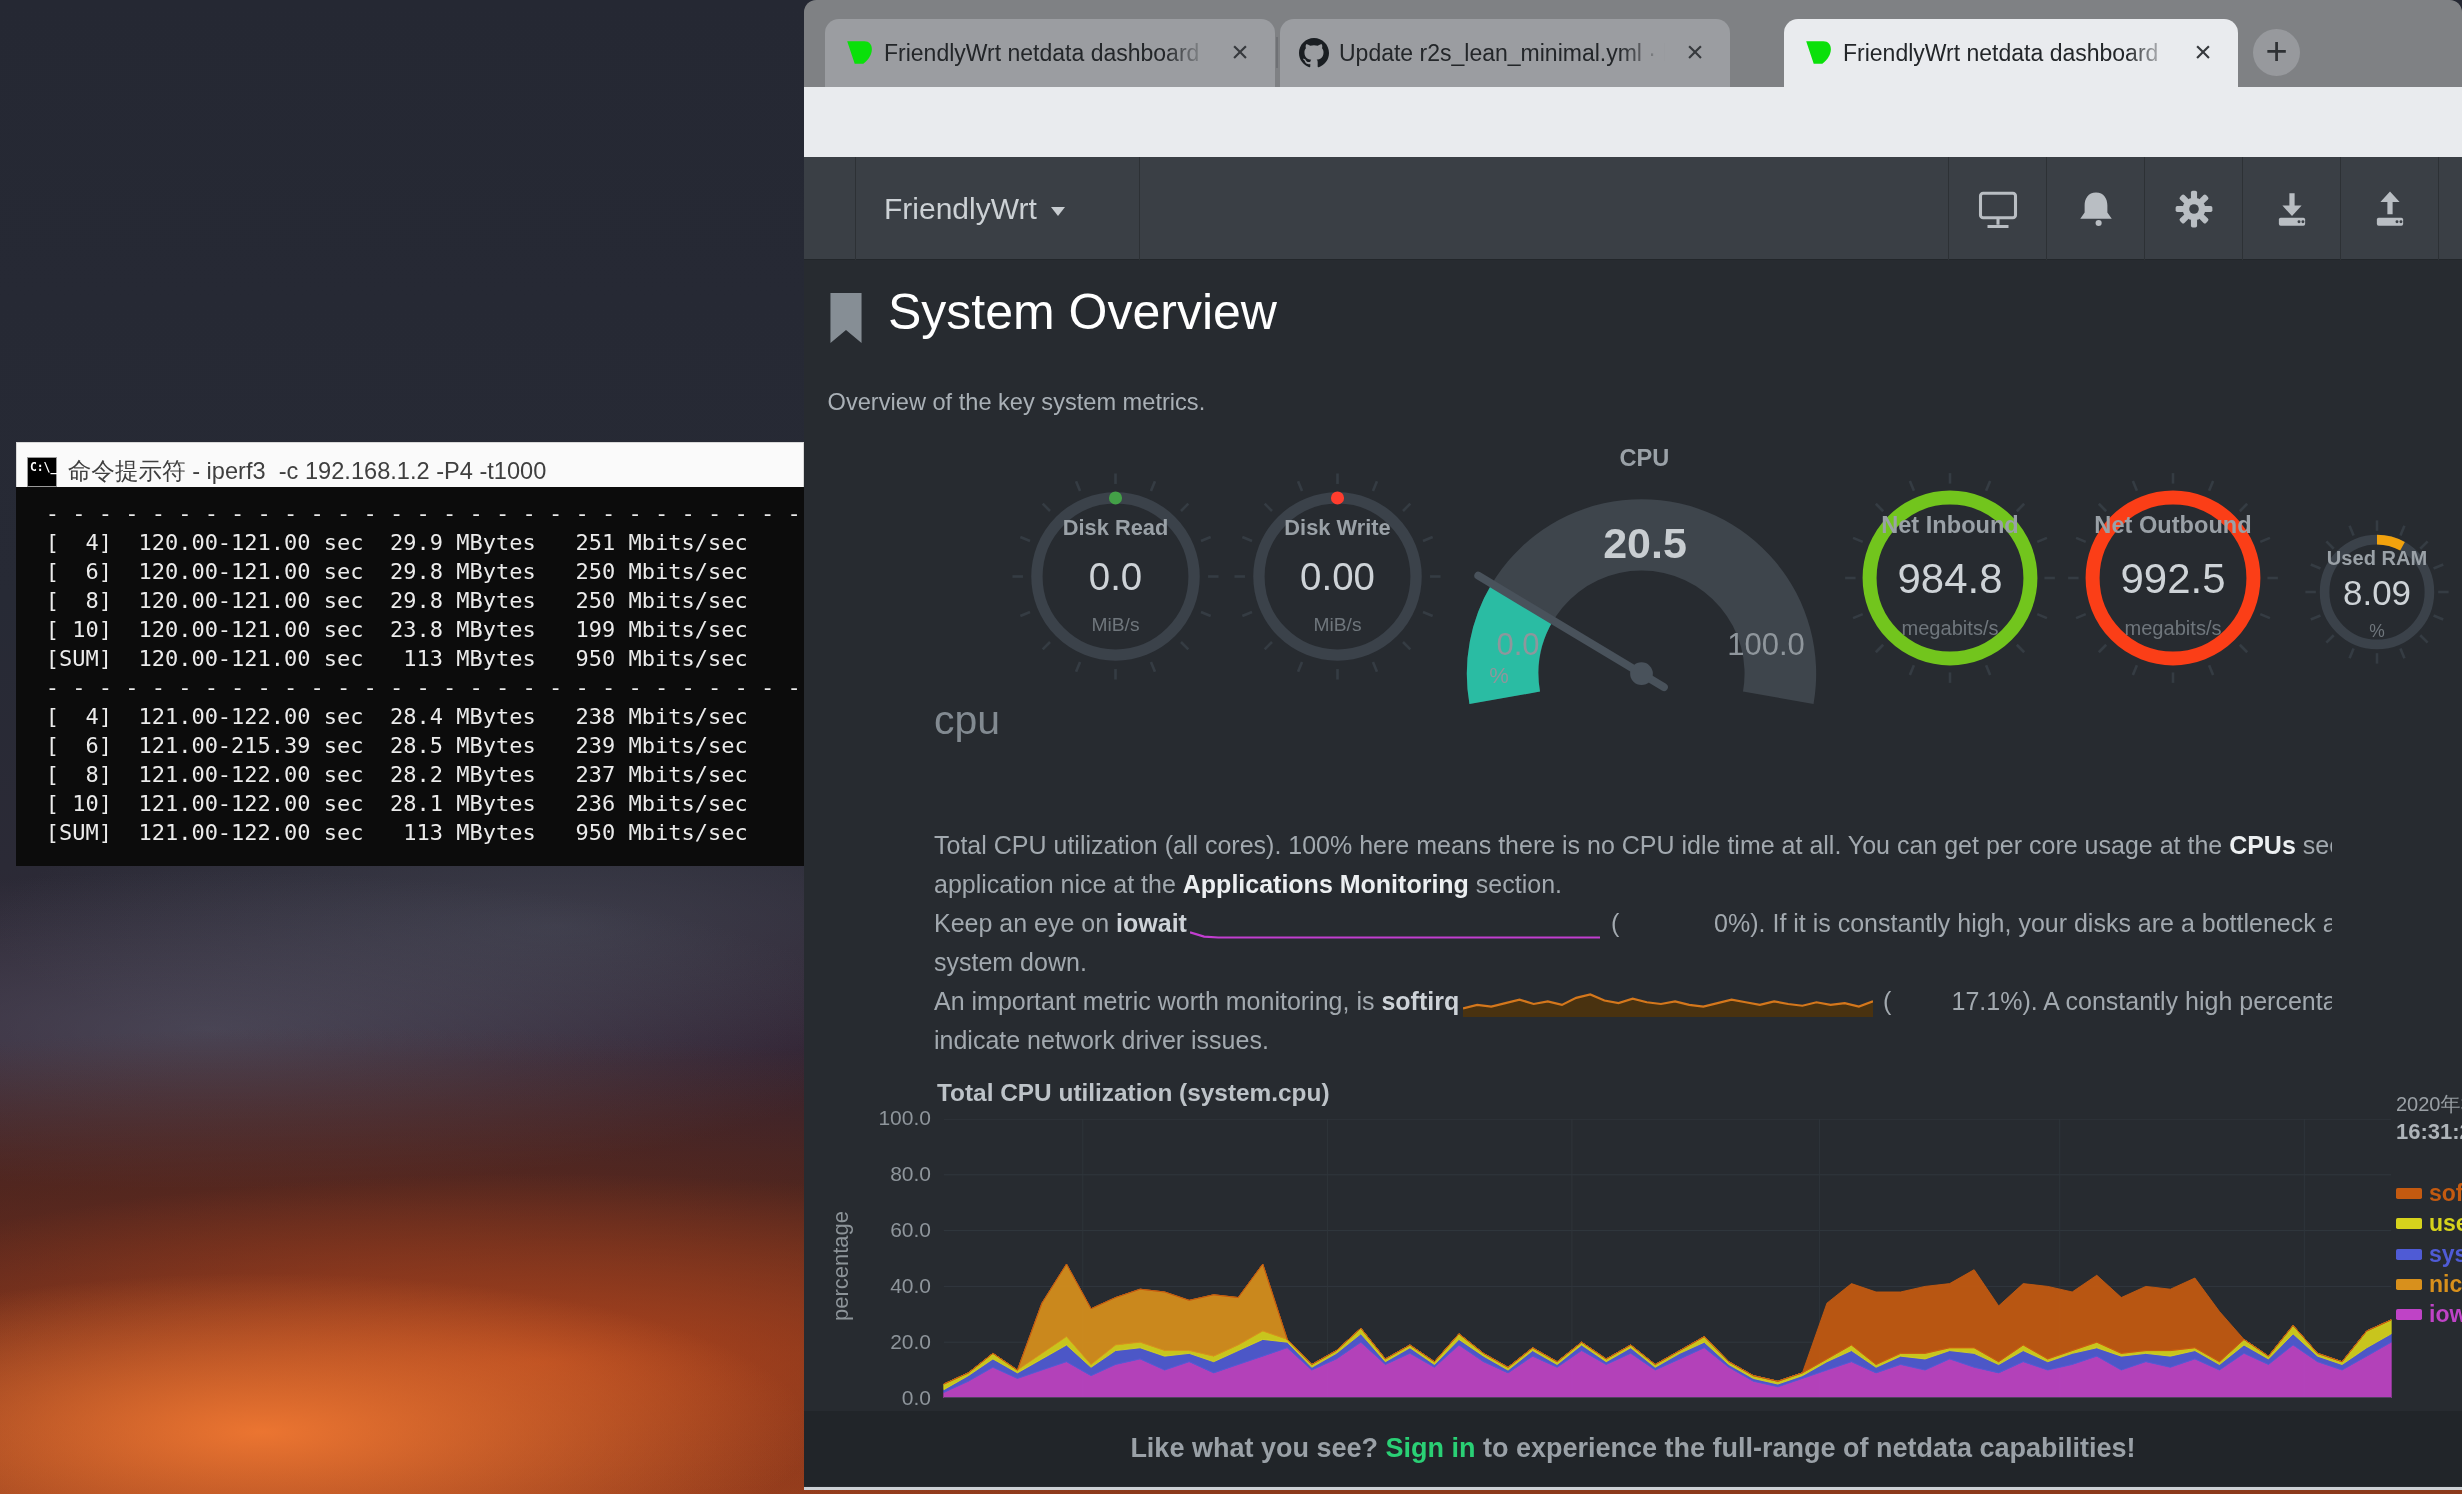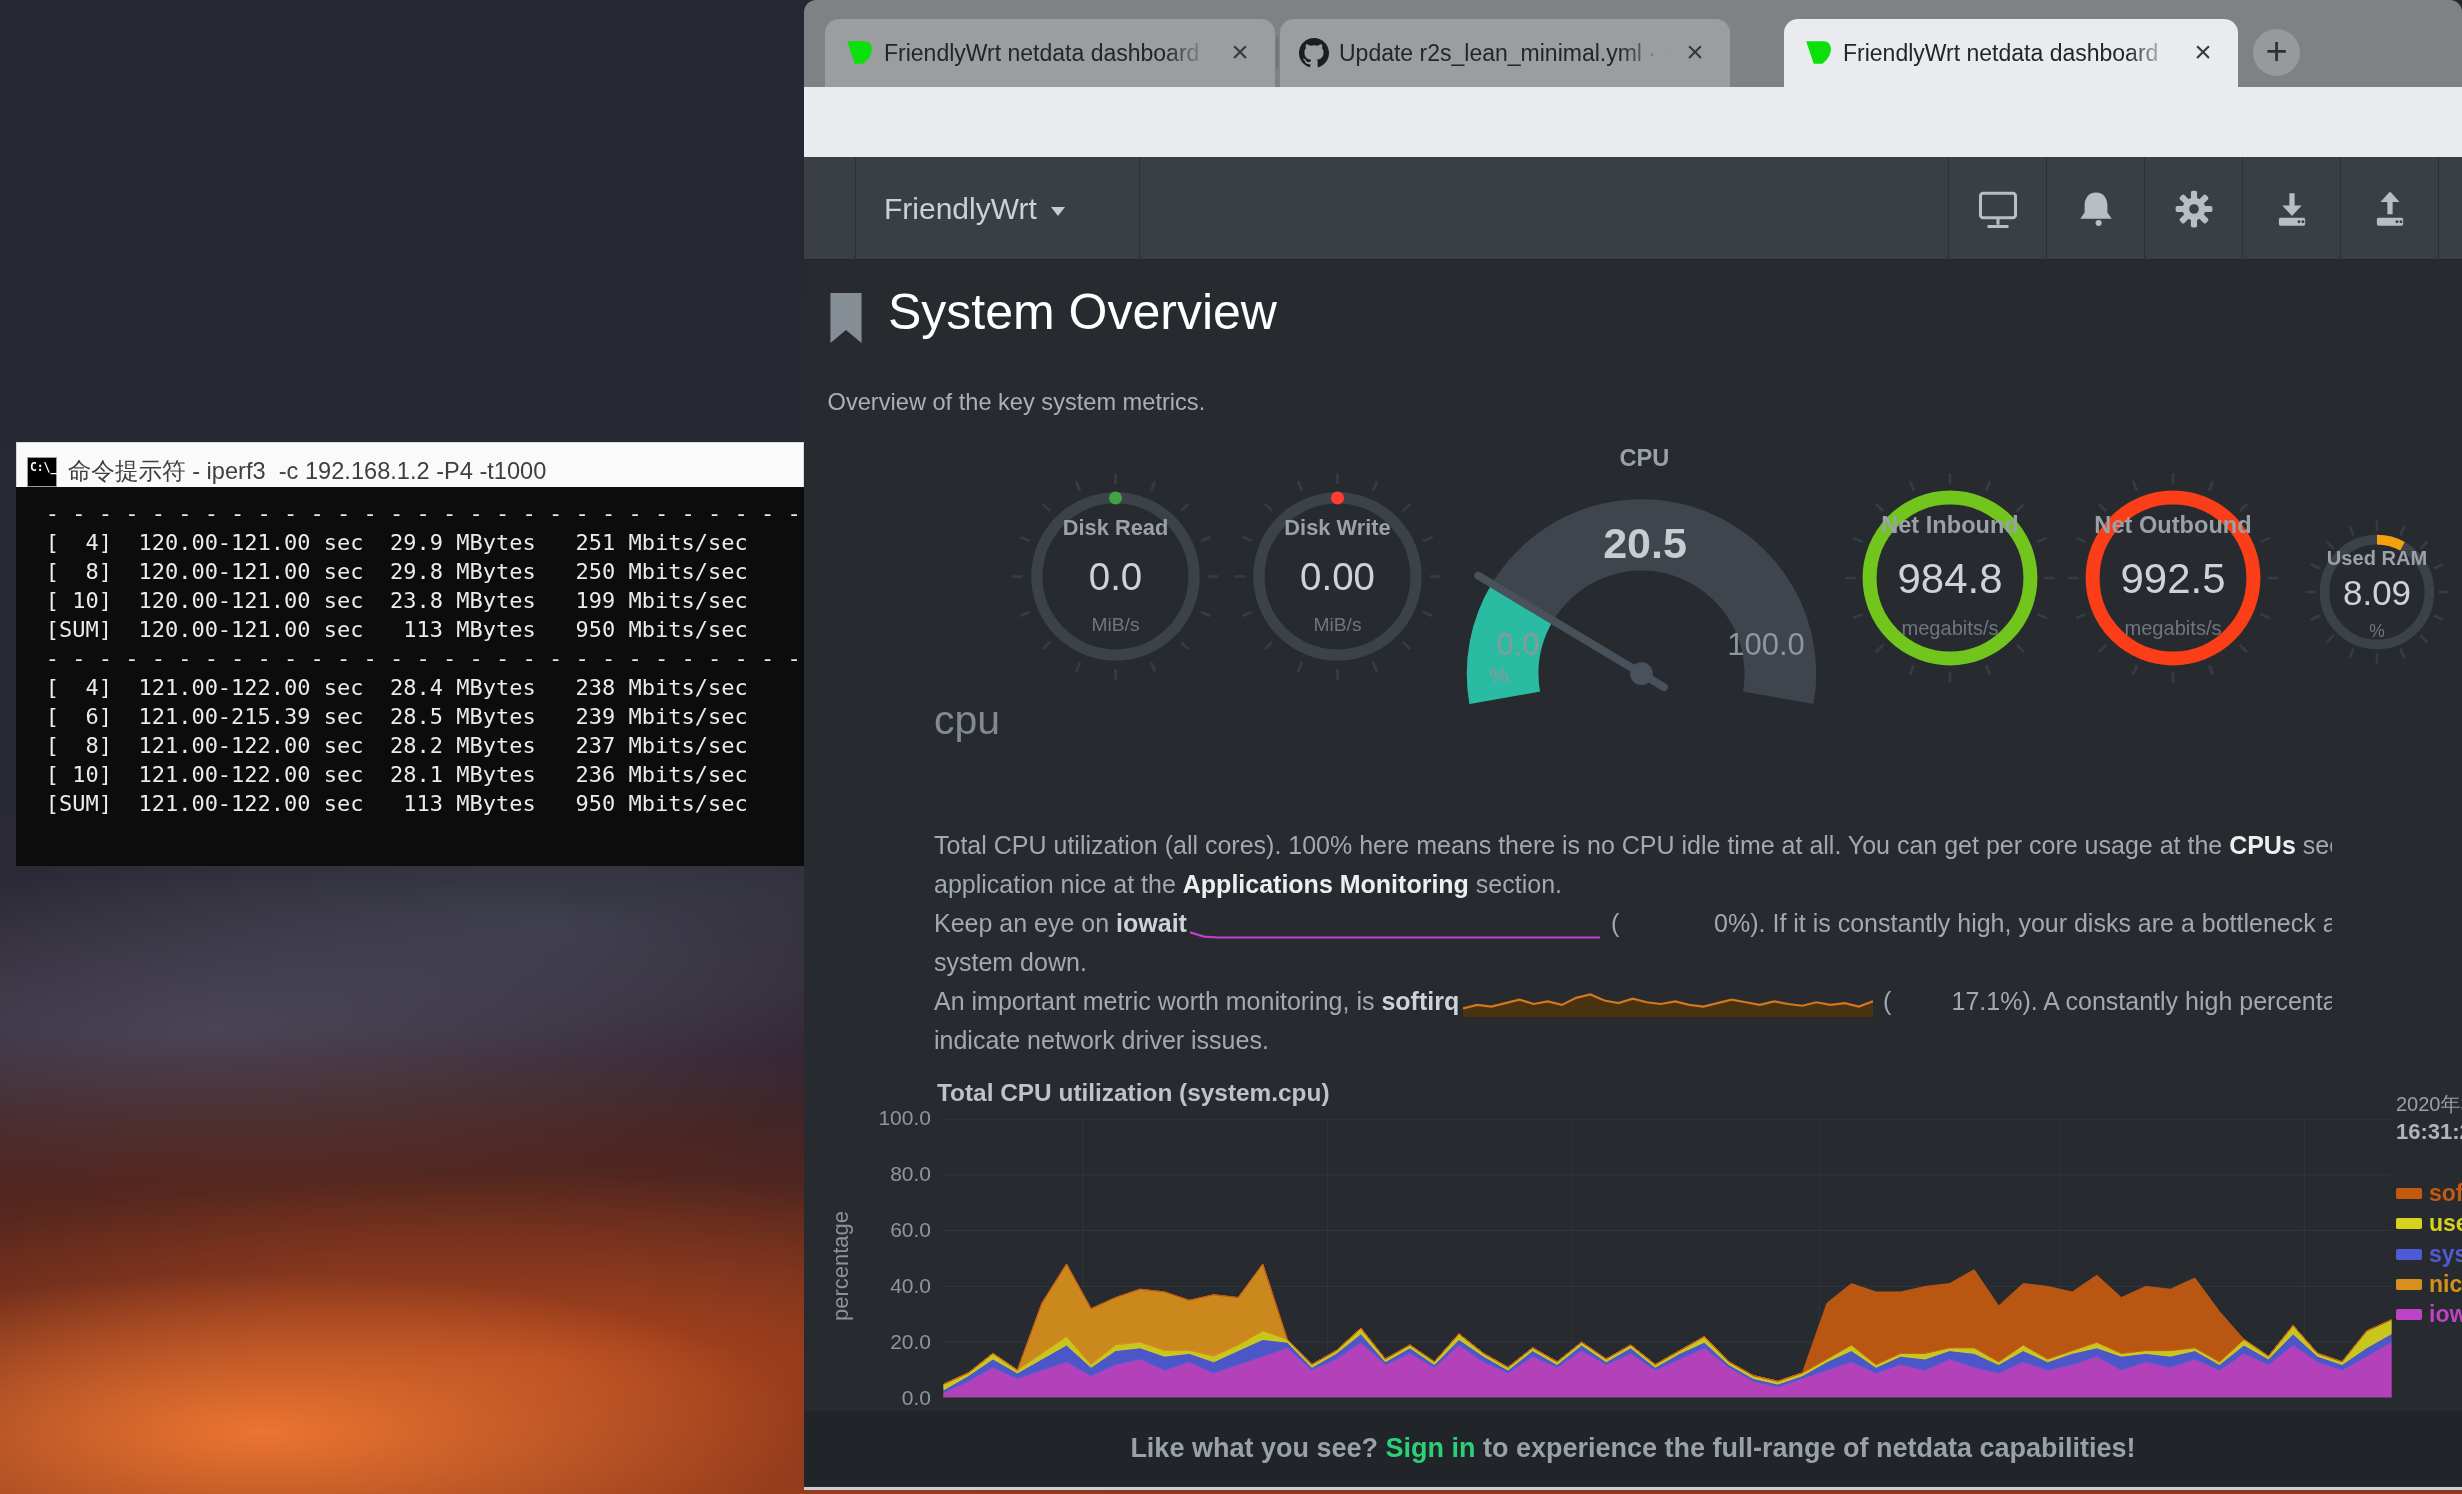--- a/index.html
+++ b/index.html
@@ -85,20 +85,21 @@
 <div id="screen">
 
   <div class="terminal">
     <div class="term-titlebar">
       <div class="cmd-icon">C:\_</div>
       <div class="term-title">命令提示符 - iperf3  -c 192.168.1.2 -P4 -t1000</div>
     </div>
     <div class="term-body" id="term-body">
         <div class="term-line">- - - - - - - - - - - - - - - - - - - - - - - - - - - - - -</div>
         <div class="term-line">[  4]  120.00-121.00 sec  29.9 MBytes   251 Mbits/sec</div>
+        <div class="term-line">[  6]  120.00-121.00 sec  29.8 MBytes   250 Mbits/sec</div>
         <div class="term-line">[  8]  120.00-121.00 sec  29.8 MBytes   250 Mbits/sec</div>
         <div class="term-line">[ 10]  120.00-121.00 sec  23.8 MBytes   199 Mbits/sec</div>
         <div class="term-line">[SUM]  120.00-121.00 sec   113 MBytes   950 Mbits/sec</div>
         <div class="term-line">- - - - - - - - - - - - - - - - - - - - - - - - - - - - - -</div>
         <div class="term-line">[  4]  121.00-122.00 sec  28.4 MBytes   238 Mbits/sec</div>
         <div class="term-line">[  6]  121.00-215.39 sec  28.5 MBytes   239 Mbits/sec</div>
         <div class="term-line">[  8]  121.00-122.00 sec  28.2 MBytes   237 Mbits/sec</div>
         <div class="term-line">[ 10]  121.00-122.00 sec  28.1 MBytes   236 Mbits/sec</div>
         <div class="term-line">[SUM]  121.00-122.00 sec   113 MBytes   950 Mbits/sec</div>
       </div>

